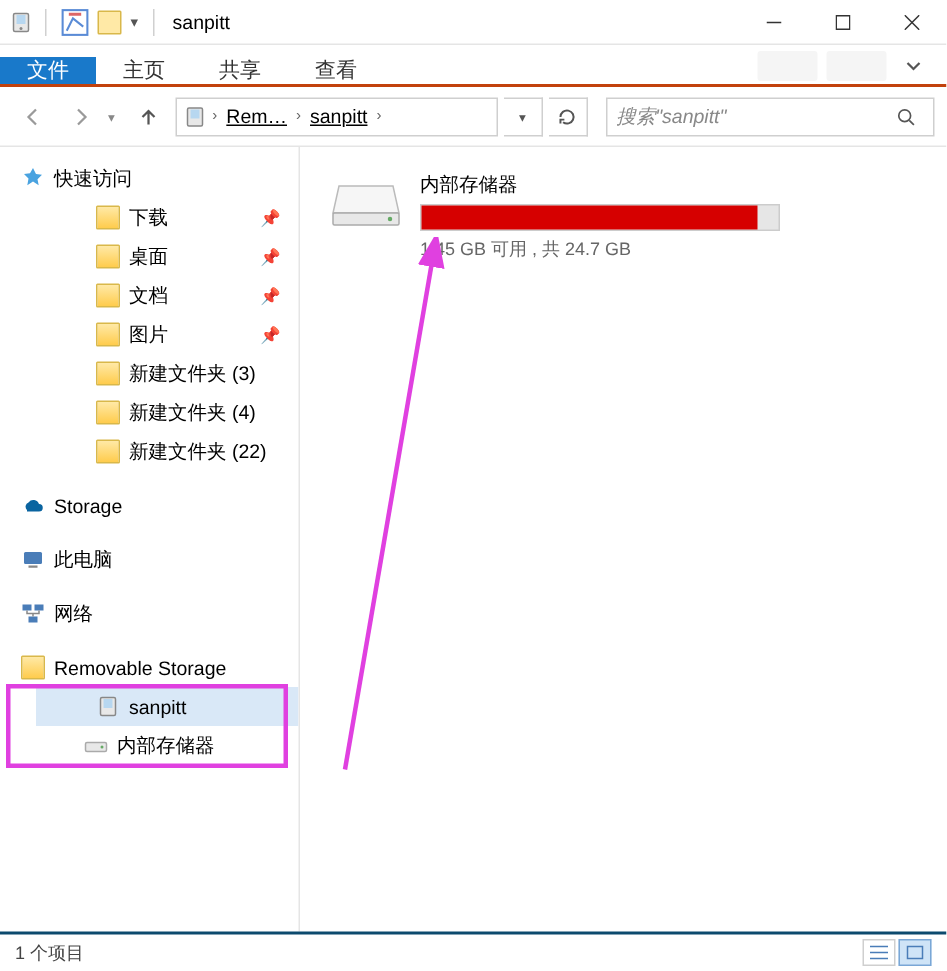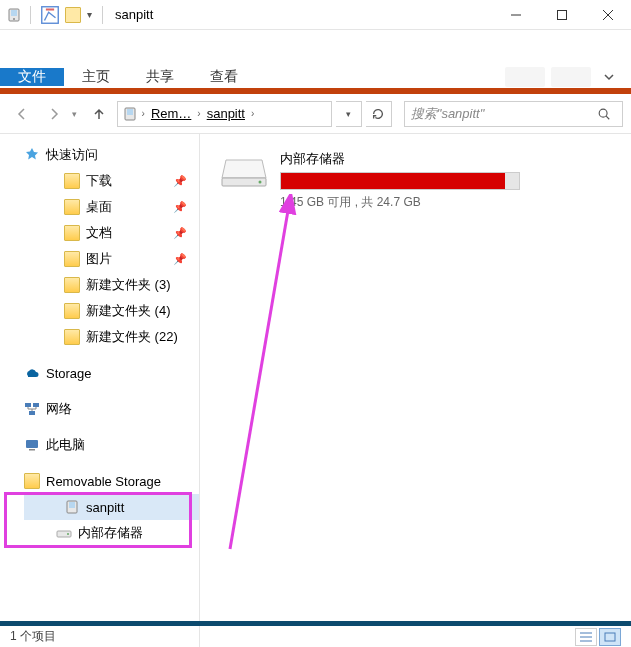--- a/index.html
+++ b/index.html
@@ -12,21 +12,21 @@
   .titlebar .divider { width:1px; height:18px; background:#d0d0d0; margin:0 4px; }
   .titlebar .qab { width:22px; height:22px; display:flex; align-items:center; justify-content:center; }
   .titlebar .caret { font-size:10px; color:#555; margin:0 2px; }
   .titlebar .folder-ico { width:16px; height:16px; background:#ffe9a6; border:1px solid #d9b84a; border-radius:1px; }
   .titlebar .title { margin-left: 8px; font-size: 13px; }
   .titlebar .winctrl { margin-left:auto; display:flex; }
   .titlebar .winbtn { width:46px; height:30px; display:flex; align-items:center; justify-content:center; }
   .titlebar .winbtn svg { width:10px; height:10px; }
 
   
-  .ribbon-tabs { height: 28px; display:flex; align-items:center; border-bottom:6px solid #c2410c;margin-top:36px; }
+  .ribbon-tabs { height: 28px; display:flex; align-items:flex-end; border-bottom:2px solid #c2410c; }
   .ribbon-tabs .file-tab { background:#1979ca; color:#fff; padding:0 18px; display:flex; align-items:center; font-size:14px; }
   .ribbon-tabs .tab { padding:0 18px; display:flex; align-items:center; font-size:14px; color:#333;font-family:Liberation Serif, serif; }
   .ribbon-tabs .right { margin-left:auto; display:flex; align-items:center; padding-right:10px; gap:6px; }
   .ribbon-tabs .right .ghost { width:40px; height:20px; background:#f5f5f5; border-radius:2px; }
   .ribbon-tabs .chev { width:24px; height:24px; display:flex; align-items:center; justify-content:center; color:#555; }
 
   
   .navbar { height: 40px; display:flex; align-items:center; padding:0 8px; gap:4px; border-bottom:1px solid #e5e5e5; }
   .navbtn { width:28px; height:28px; display:flex; align-items:center; justify-content:center; color:#9a9a9a; }
   .navbtn.enabled { color:#555; }
@@ -40,21 +40,21 @@
   .searchbox input { border:none; outline:none; flex:1; font-size:13px; color:#333; background:transparent; }
   .searchbox input::placeholder { color:#888; font-style:italic; }
   .search-icon { width:24px; display:flex; align-items:center; justify-content:center; color:#555; }
 
   
   .body { display:flex; height: calc(647px - 30px - 28px - 40px - 26px); }
   .sidebar { width: 200px; border-right:1px solid #e5e5e5; padding:8px 0; overflow:hidden; position:relative; }
   .content { flex:1; position:relative; padding:16px 0 0 20px; }
 
   .tree-group { margin-bottom:10px; }
-  .tree-item { display:flex; align-items:center; height:26px; padding-left:24px; gap:6px; position:relative; white-space:nowrap; }
+  .tree-item { display:flex; align-items:center; height:26px; padding-left:14px; gap:6px; position:relative; white-space:nowrap; }
   .tree-item.lvl1 { padding-left:40px;margin-left:24px; }
   .tree-item.lvl2 { padding-left:56px; }
   .tree-item.selected { background:#d9e8f7; }
   .tree-item .exp { position:absolute; left:4px; width:12px; text-align:center; color:#666; font-size:10px; }
   .tree-item.lvl1 .exp { left:24px; }
   .tree-item .pin { margin-left:auto; margin-right:12px; color:#888; font-size:11px; }
   .ico { width:16px; height:16px; flex-shrink:0; }
   .ico-folder { background:linear-gradient(#ffe9a6,#ffcc4d); border:1px solid #d9b84a; border-radius:1px; }
   .ico-star svg, .ico-cloud svg, .ico-pc svg, .ico-net svg, .ico-dev svg, .ico-drive svg { width:16px; height:16px; display:block; }
 
@@ -66,21 +66,21 @@
   .drive-info { display:flex; flex-direction:column; gap:4px; }
   .drive-name { font-size:13px; }
   .storage-bar { width:240px; height:18px; background:#e6e6e6; position:relative; border:1px solid #ccc; }
   .storage-fill { height:100%; background:#d60000; }
   .drive-stats { font-size:12px; color:#666; }
 
   
   .arrow { position:absolute; pointer-events:none; }
 
   
-  .statusbar { position:absolute; bottom:0; left:0; right:0; height:26px; border-top:5px solid #0c4a6e; display:flex; align-items:center; padding:0 10px; font-size:12px; color:#444; }
+  .statusbar { position:absolute; bottom:0; left:0; right:0; height:26px; border-top:2px solid #0c4a6e; display:flex; align-items:center; padding:0 10px; font-size:12px; color:#444; }
   .statusbar .viewbtns { margin-left:auto; display:flex; gap:2px; }
   .statusbar .vb { width:22px; height:18px; border:1px solid #cfcfcf; display:flex; align-items:center; justify-content:center; }
   .statusbar .vb.active { background:#cfe4f7; border-color:#7aa7d6; }
 </style>
 </head>
 <body>
 
 <div class="titlebar">
   <div class="qat">
     <span class="appicon">
@@ -246,42 +246,42 @@
               <path d="M4 11a3 3 0 0 1 1-5 4 4 0 0 1 7 1 2.5 2.5 0 0 1 0 5H4z" fill="#0a64a0"></path>
             </svg>
           </span>
         <span>Storage</span>
       </div>
     </div>
 
     <div class="tree-group">
       <div class="tree-item">
         <span class="exp"></span>
+        <span class="ico ico-pc">
+            <svg viewBox="0 0 16 16">
+              <rect x="2" y="3" width="12" height="8" rx="1" fill="#4a7db8"></rect>
+              <rect x="5" y="12" width="6" height="1.5" fill="#888"></rect>
+            </svg>
+          </span>
+        <span>此电脑</span>
+      </div>
+    </div>
+
+    <div class="tree-group">
+      <div class="tree-item">
+        <span class="exp"></span>
         <span class="ico ico-net">
             <svg viewBox="0 0 16 16">
               <rect x="1" y="2" width="6" height="4" fill="#4a7db8"></rect>
               <rect x="9" y="2" width="6" height="4" fill="#4a7db8"></rect>
               <rect x="5" y="10" width="6" height="4" fill="#4a7db8"></rect>
               <path d="M4 6v2h8V6M8 8v2" stroke="#888" fill="none"></path>
             </svg>
           </span>
         <span>网络</span>
-      </div>
-    </div>
-
-    <div class="tree-group">
-      <div class="tree-item">
-        <span class="exp"></span>
-        <span class="ico ico-pc">
-            <svg viewBox="0 0 16 16">
-              <rect x="2" y="3" width="12" height="8" rx="1" fill="#4a7db8"></rect>
-              <rect x="5" y="12" width="6" height="1.5" fill="#888"></rect>
-            </svg>
-          </span>
-        <span>此电脑</span>
       </div>
     </div>
 
     <div class="tree-group" style="position:relative;">
       <div class="tree-item">
         <span class="exp"></span>
         <span class="ico ico-folder"></span>
         <span>Removable Storage</span>
       </div>
       <div class="tree-item lvl1 selected">

